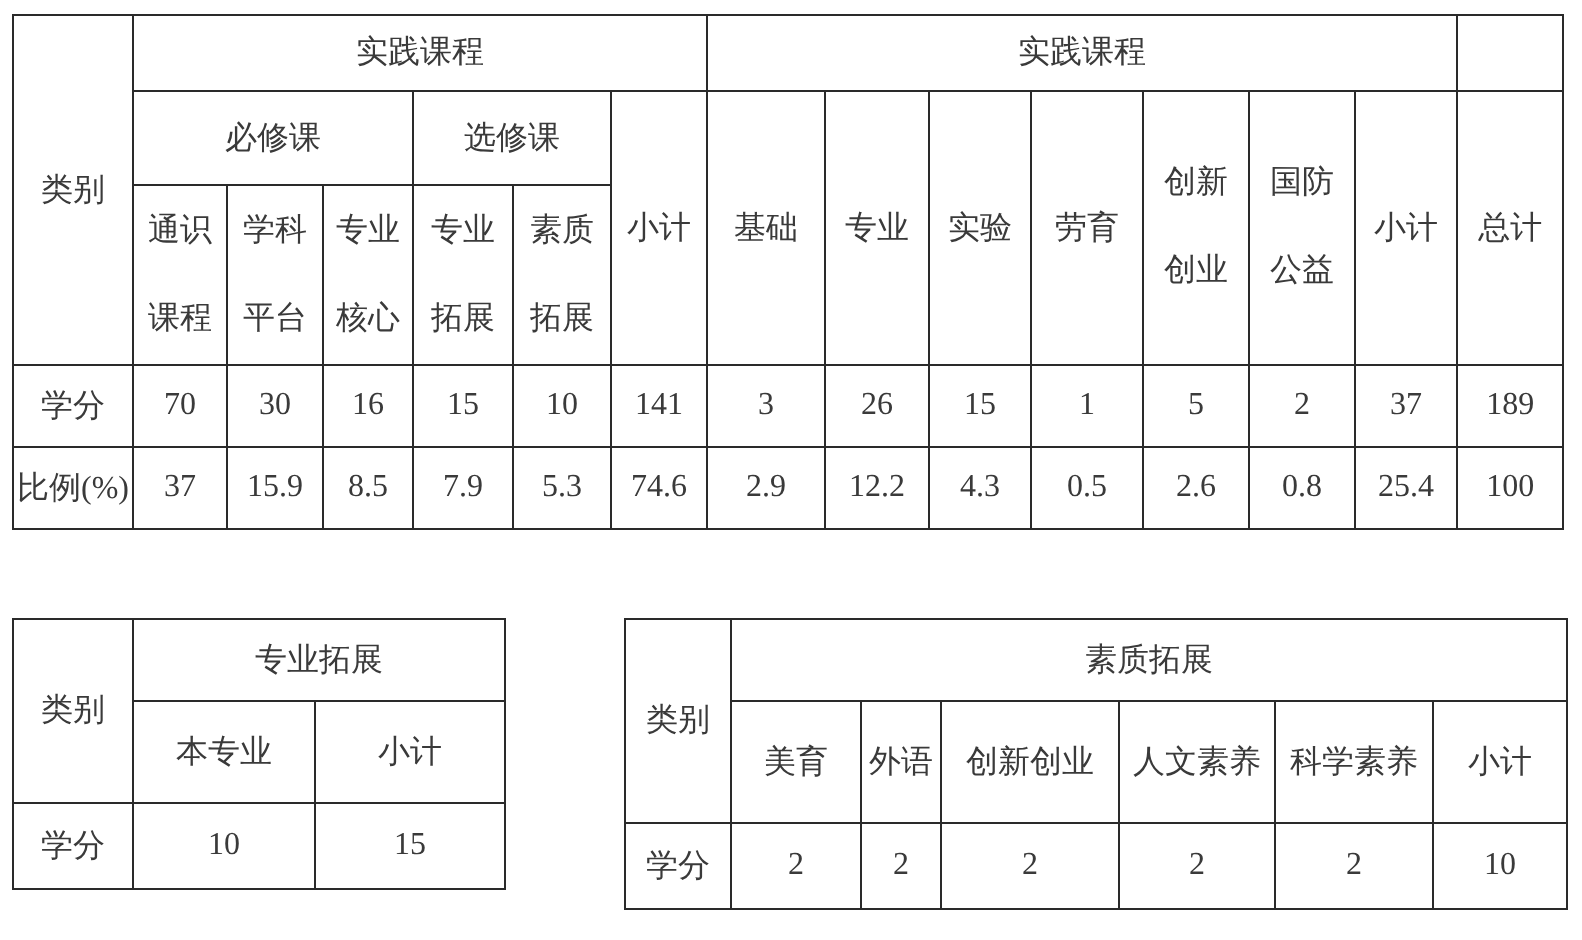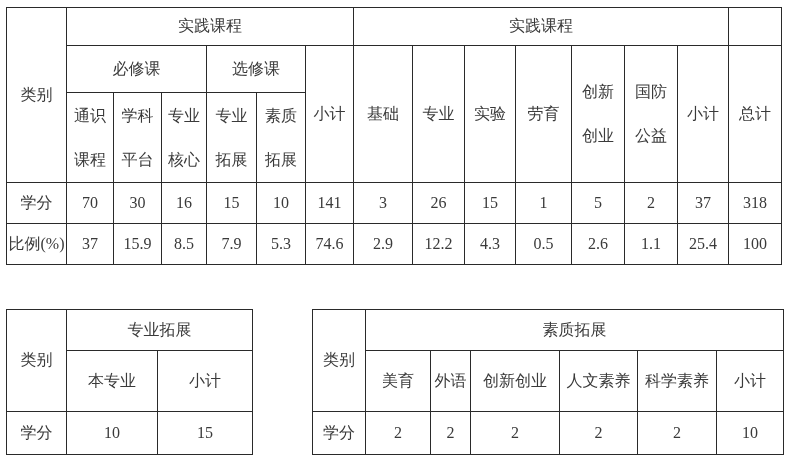--- a/index.html
+++ b/index.html
@@ -104,54 +104,54 @@
         <td>15</td>
         <td>10</td>
         <td>141</td>
         <td>3</td>
         <td>26</td>
         <td>15</td>
         <td>1</td>
         <td>5</td>
         <td>2</td>
         <td>37</td>
-        <td>318</td>
+        <td>189</td>
       </tr>
       <tr style="height:41px">
         <td class="ratio-label">比例(%)</td>
         <td>37</td>
         <td>15.9</td>
         <td>8.5</td>
         <td>7.9</td>
         <td>5.3</td>
         <td>74.6</td>
         <td>2.9</td>
         <td>12.2</td>
         <td>4.3</td>
         <td>0.5</td>
         <td>2.6</td>
-        <td>1.1</td>
+        <td>0.8</td>
         <td>25.4</td>
         <td>100</td>
       </tr>
     </tbody>
   </table>
 
   <table class="doc-table" id="major-table">
     <colgroup>
       <col style="width:60px">
         <col style="width:91px">
         <col style="width:95px">
     </colgroup>
     <tbody>
       <tr style="height:41px">
         <td rowspan="2">类别</td>
         <td colspan="2">专业拓展</td>
       </tr>
-      <tr style="height:61px">
+      <tr style="height:51px">
         <td>本专业</td>
         <td>小计</td>
       </tr>
       <tr style="height:43px">
         <td>学分</td>
         <td>10</td>
         <td>15</td>
       </tr>
     </tbody>
   </table>

